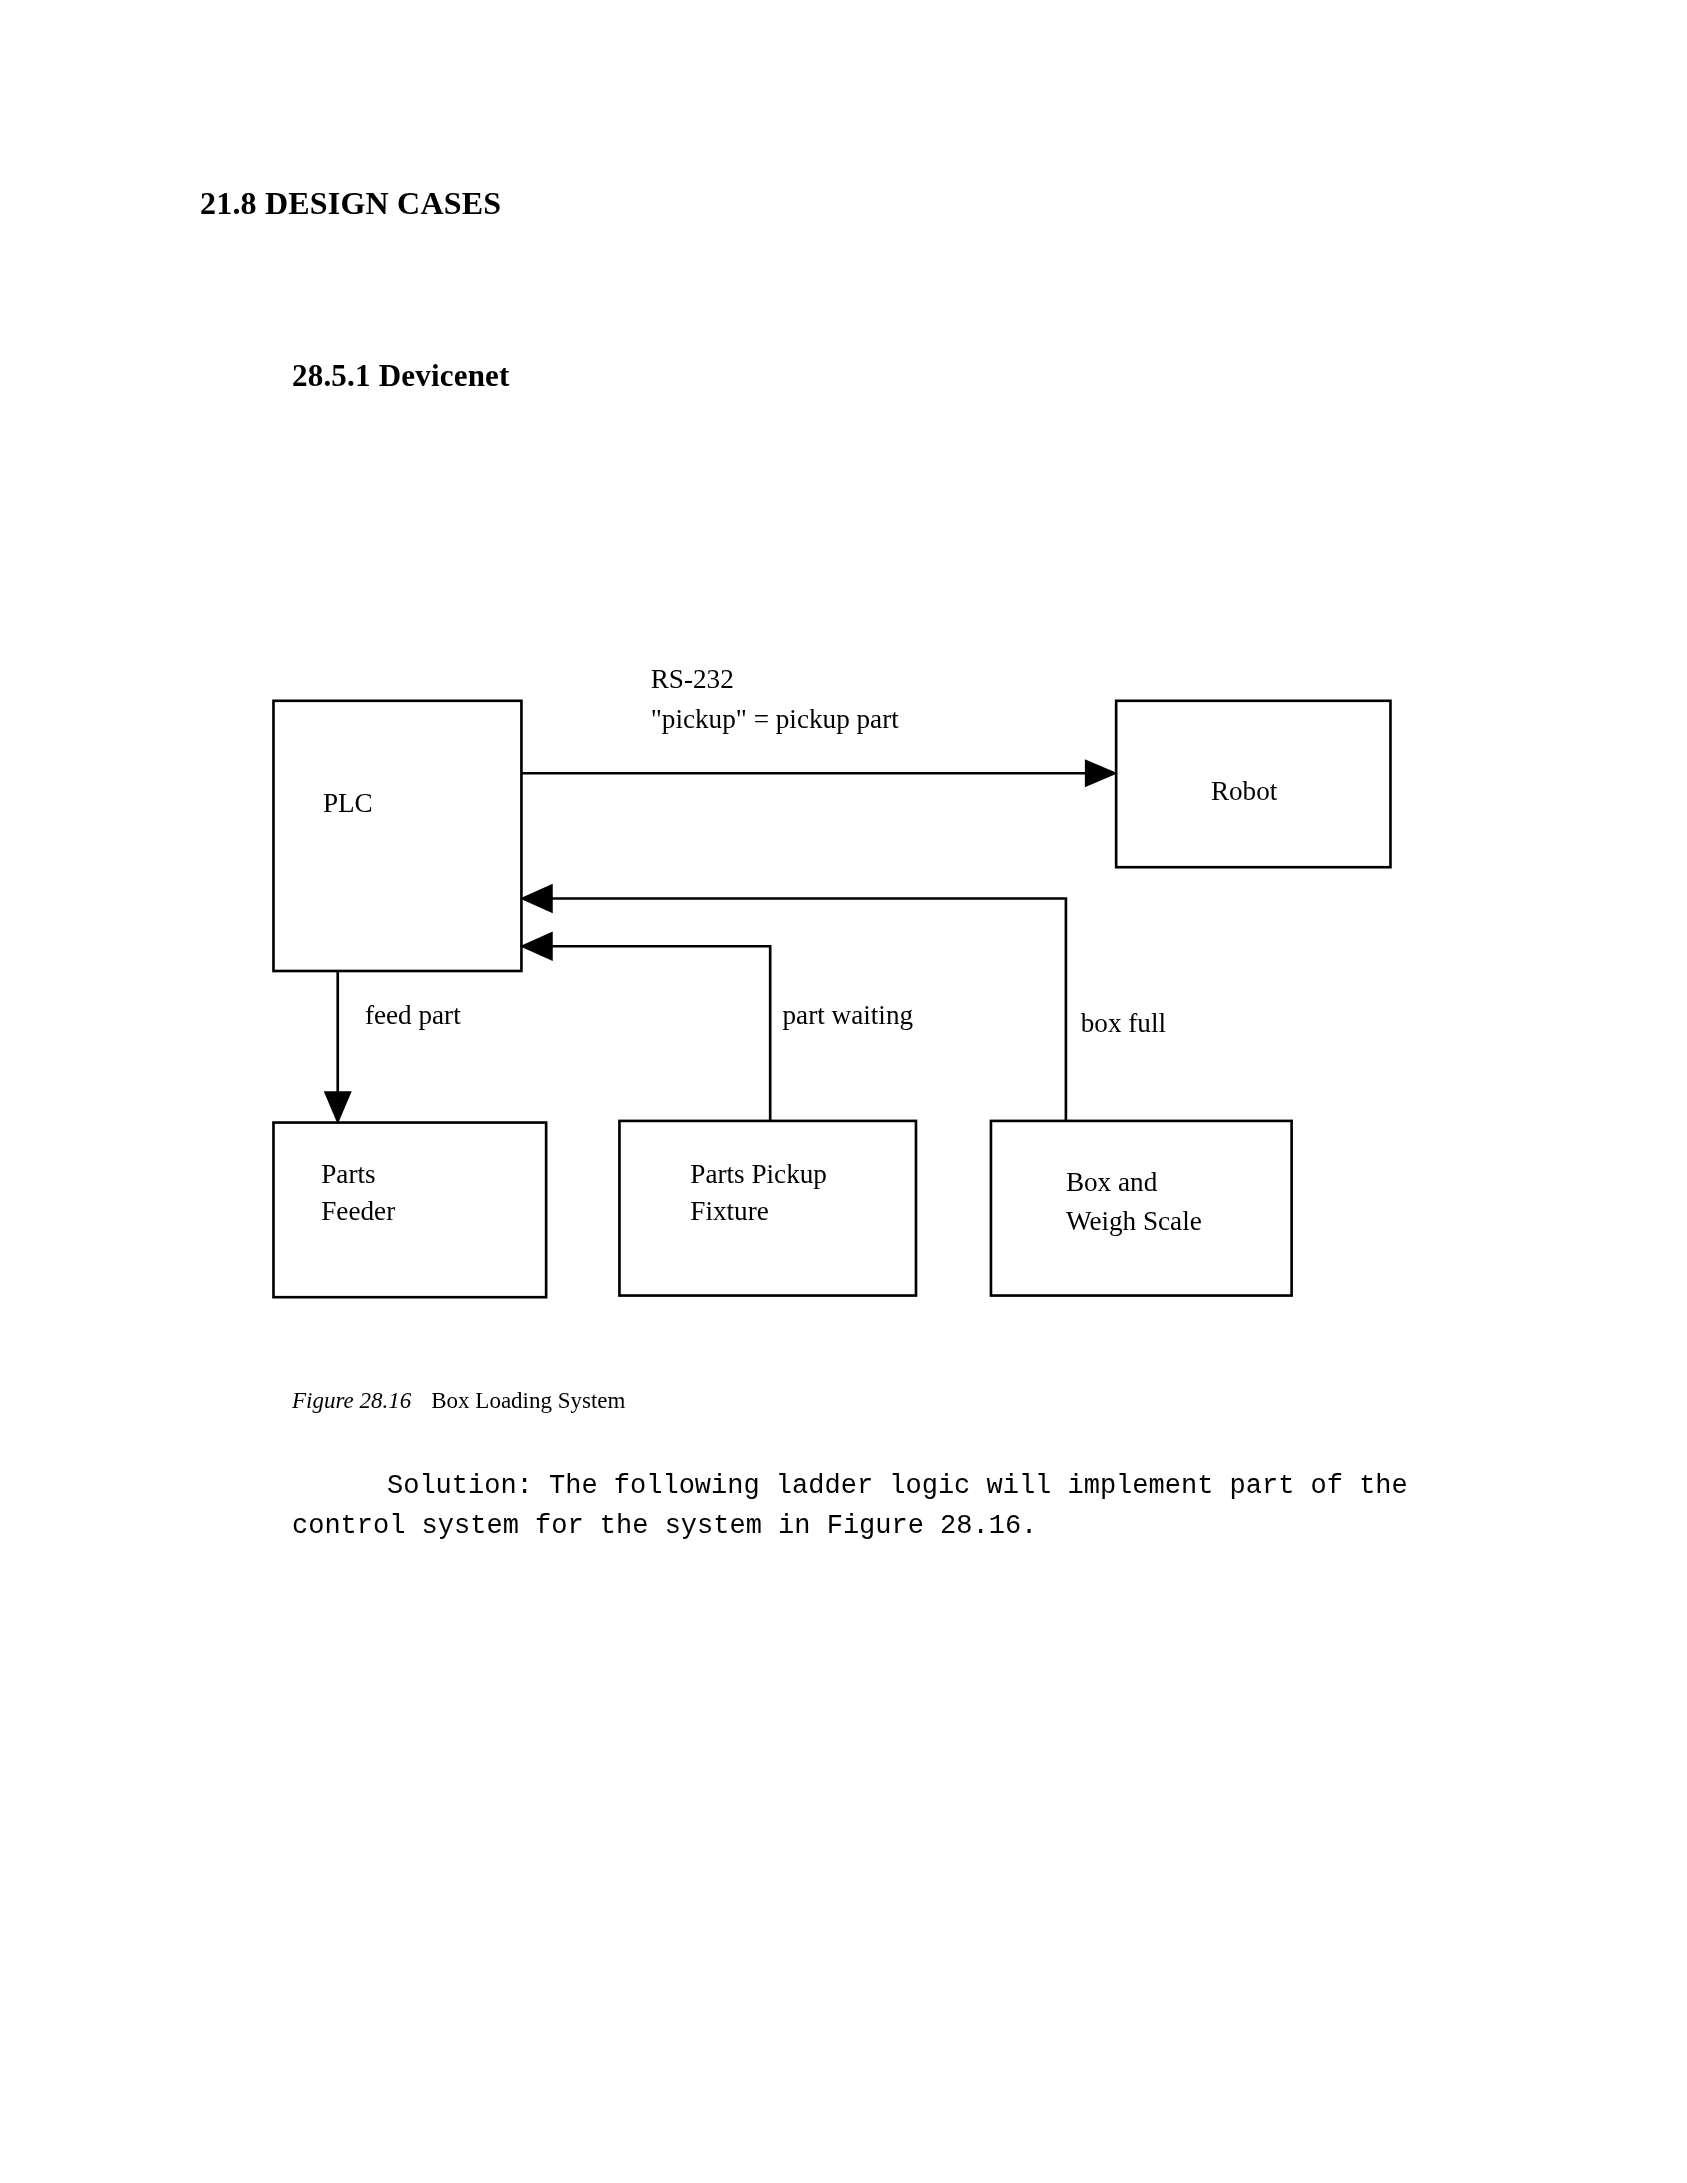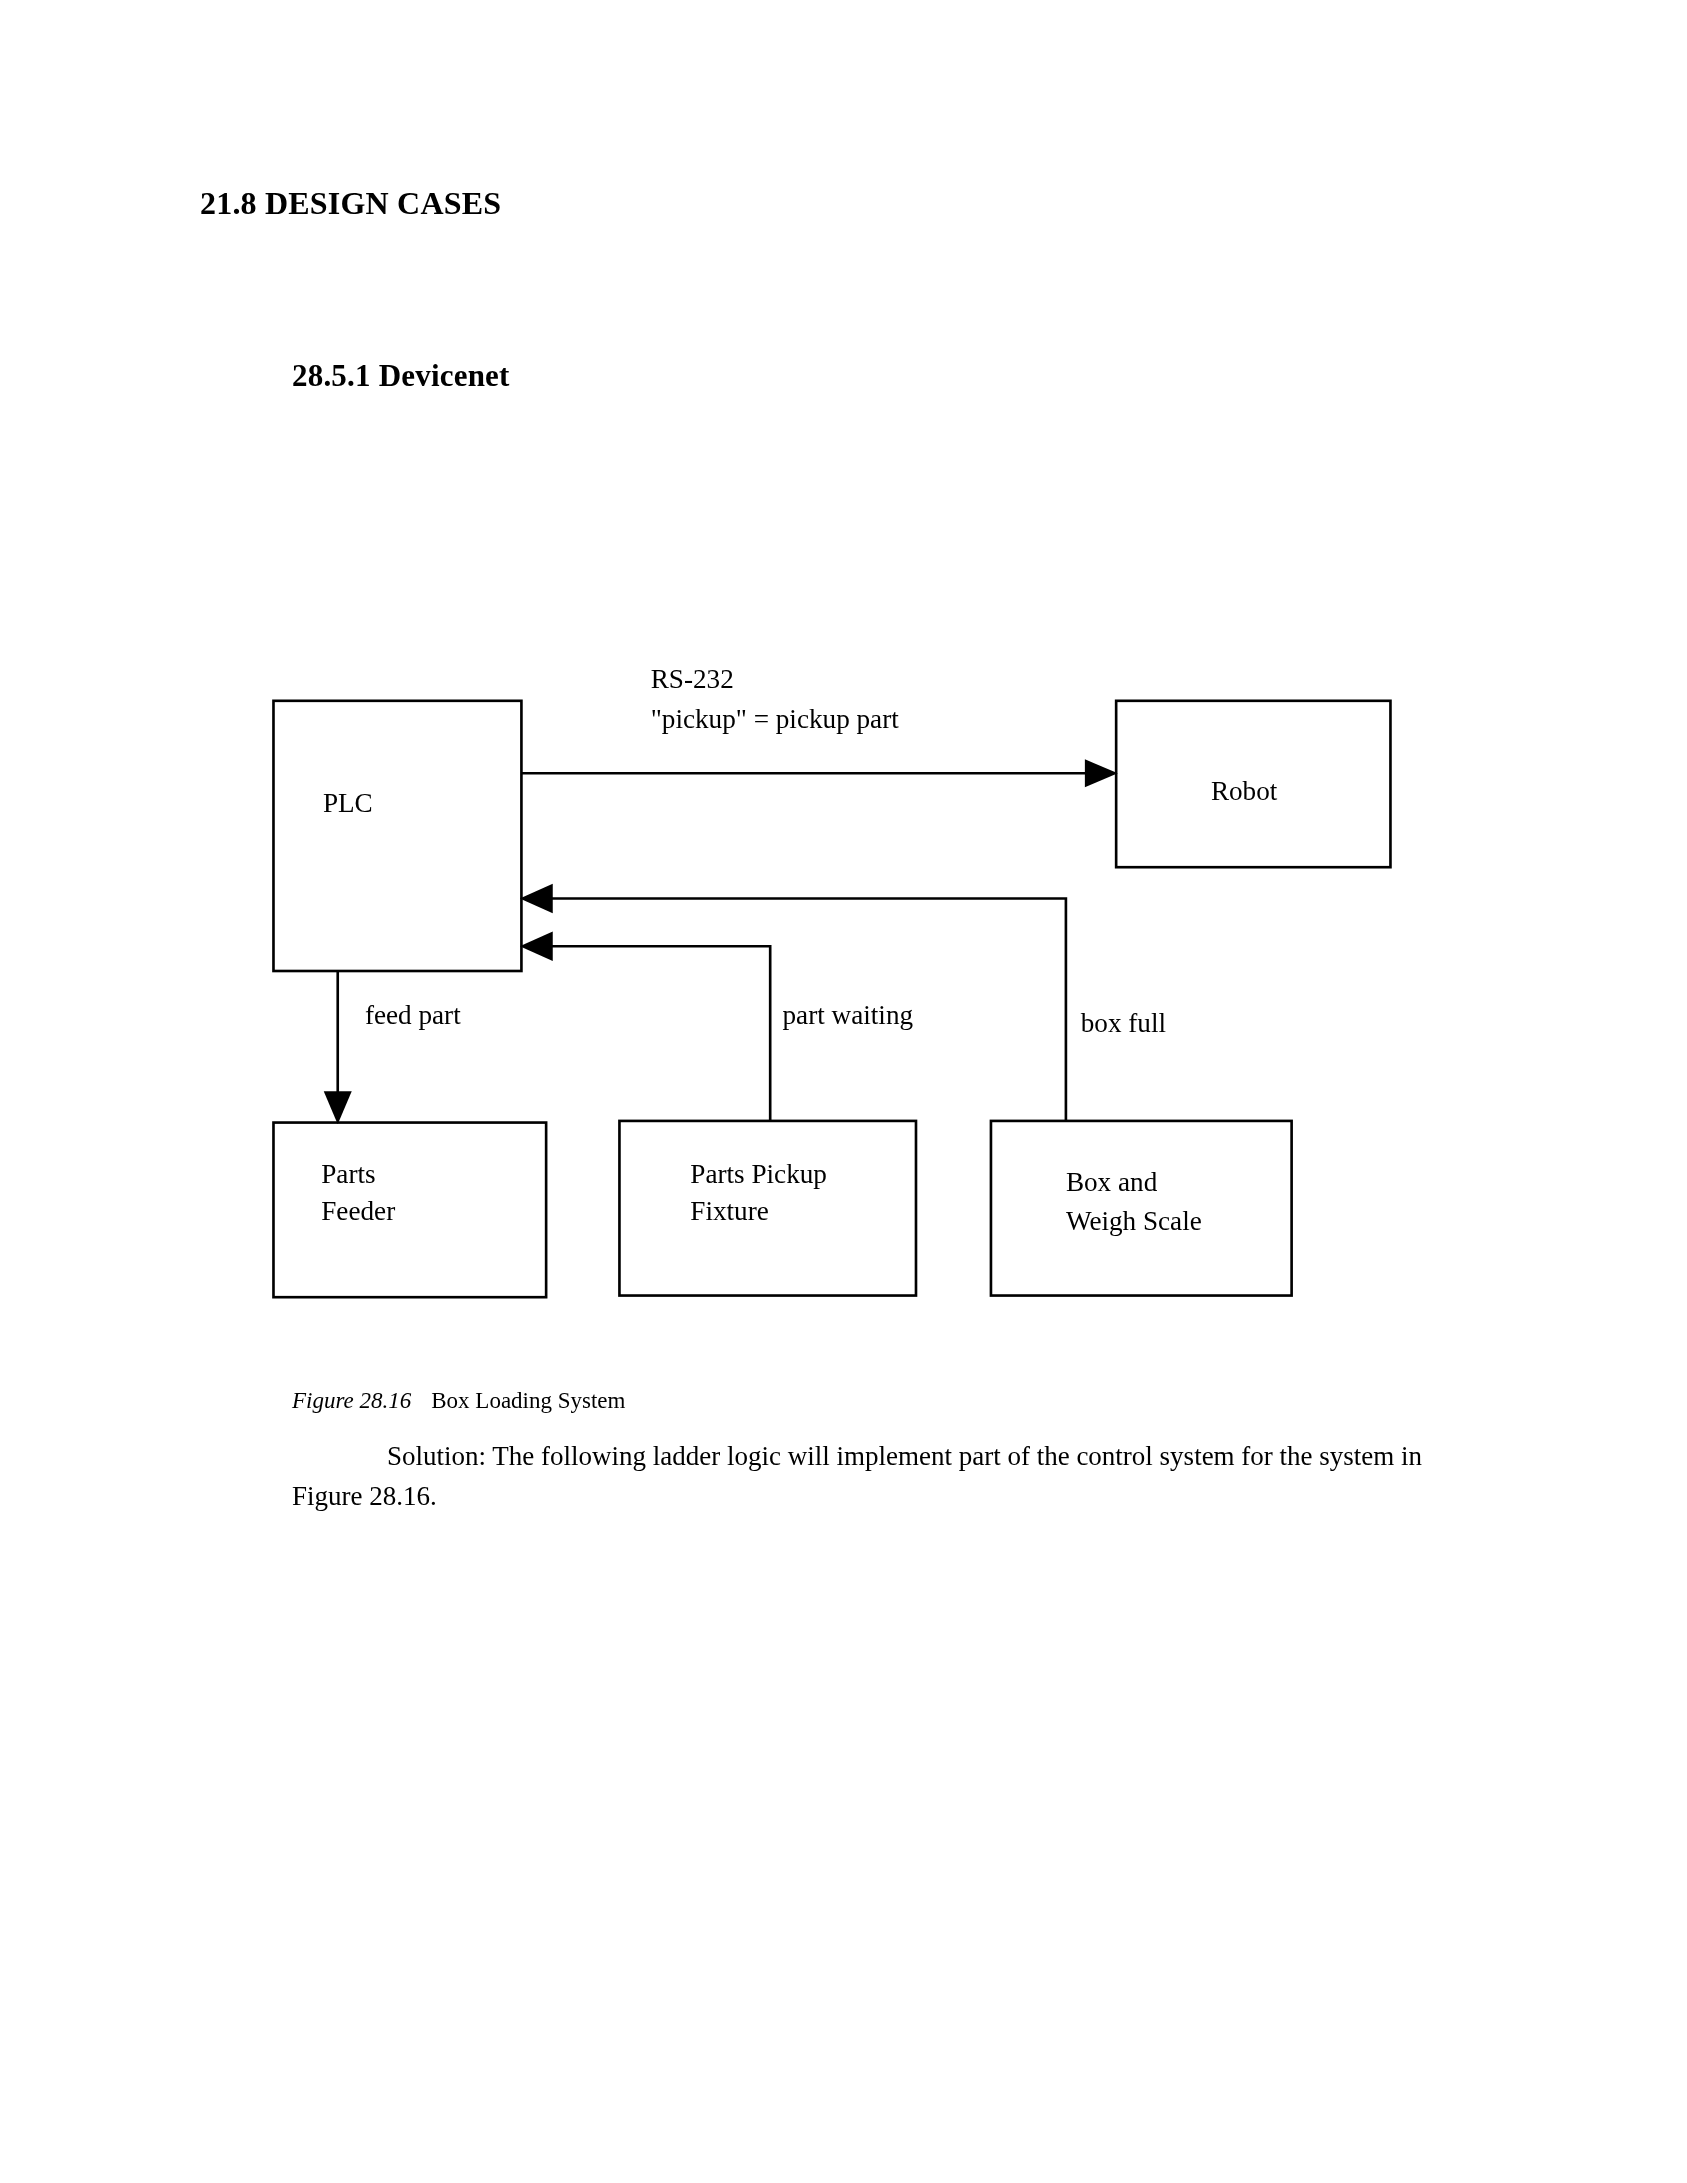--- a/index.html
+++ b/index.html
@@ -52,21 +52,21 @@
   
   .para {
     position: absolute;
     font-size: 27px;
     line-height: 40px;
     text-align: left;
     text-indent: 95px;
     width: 1191px;
   }
   #problem-paragraph { left: 292px; top: 428px; }
-  #solution-paragraph { left: 292px; top: 1436px; }
+  #solution-paragraph { left: 292px; top: 1466px; font-family: Liberation Mono, monospace; }
 
   
   .figure-caption {
     position: absolute;
     left: 292px;
     top: 1376px;
     font-size: 23px;
     white-space: nowrap;
     margin-top: 12px;
   }

